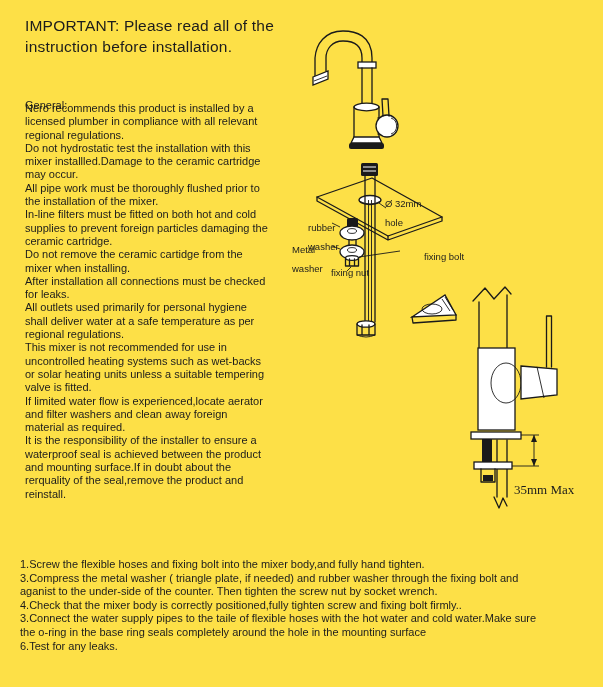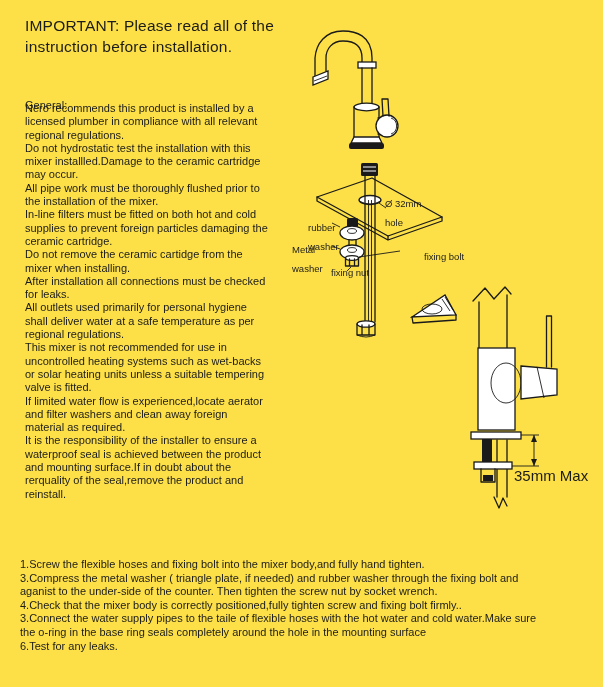--- a/index.html
+++ b/index.html
@@ -32,21 +32,21 @@
   .step{white-space:pre-line;}
   .diag-label{
     font-size:9.5px;line-height:19px;
     white-space:pre-line;color:#1c1c1c;
   }
   .lbl-hole{left:385px;top:194px;}
   .lbl-rubber{left:308px;top:218px;}
   .lbl-metal{left:292px;top:240px;}
   .lbl-fixing-nut{left:331px;top:263px;}
   .lbl-fixing-bolt{left:403px;top:247px;padding-left:21px;}
-  .lbl-dim{left:514px;top:466px;font-size:15px;}
+  .lbl-dim{left:514px;top:480px;font-size:13px;font-family:Liberation Serif, serif;}
   svg{display:block;}
   .ln{stroke:#1a1a1a;stroke-width:1.3;fill:none;stroke-linecap:round;stroke-linejoin:round;}
   .lnthin{stroke:#1a1a1a;stroke-width:.9;fill:none;}
   .solid{fill:#1a1a1a;stroke:none;}
   .wht{fill:#ffffff;stroke:#1a1a1a;stroke-width:1.3;}
 </style>
 </head>
 <body>
 
 <div class="page">

